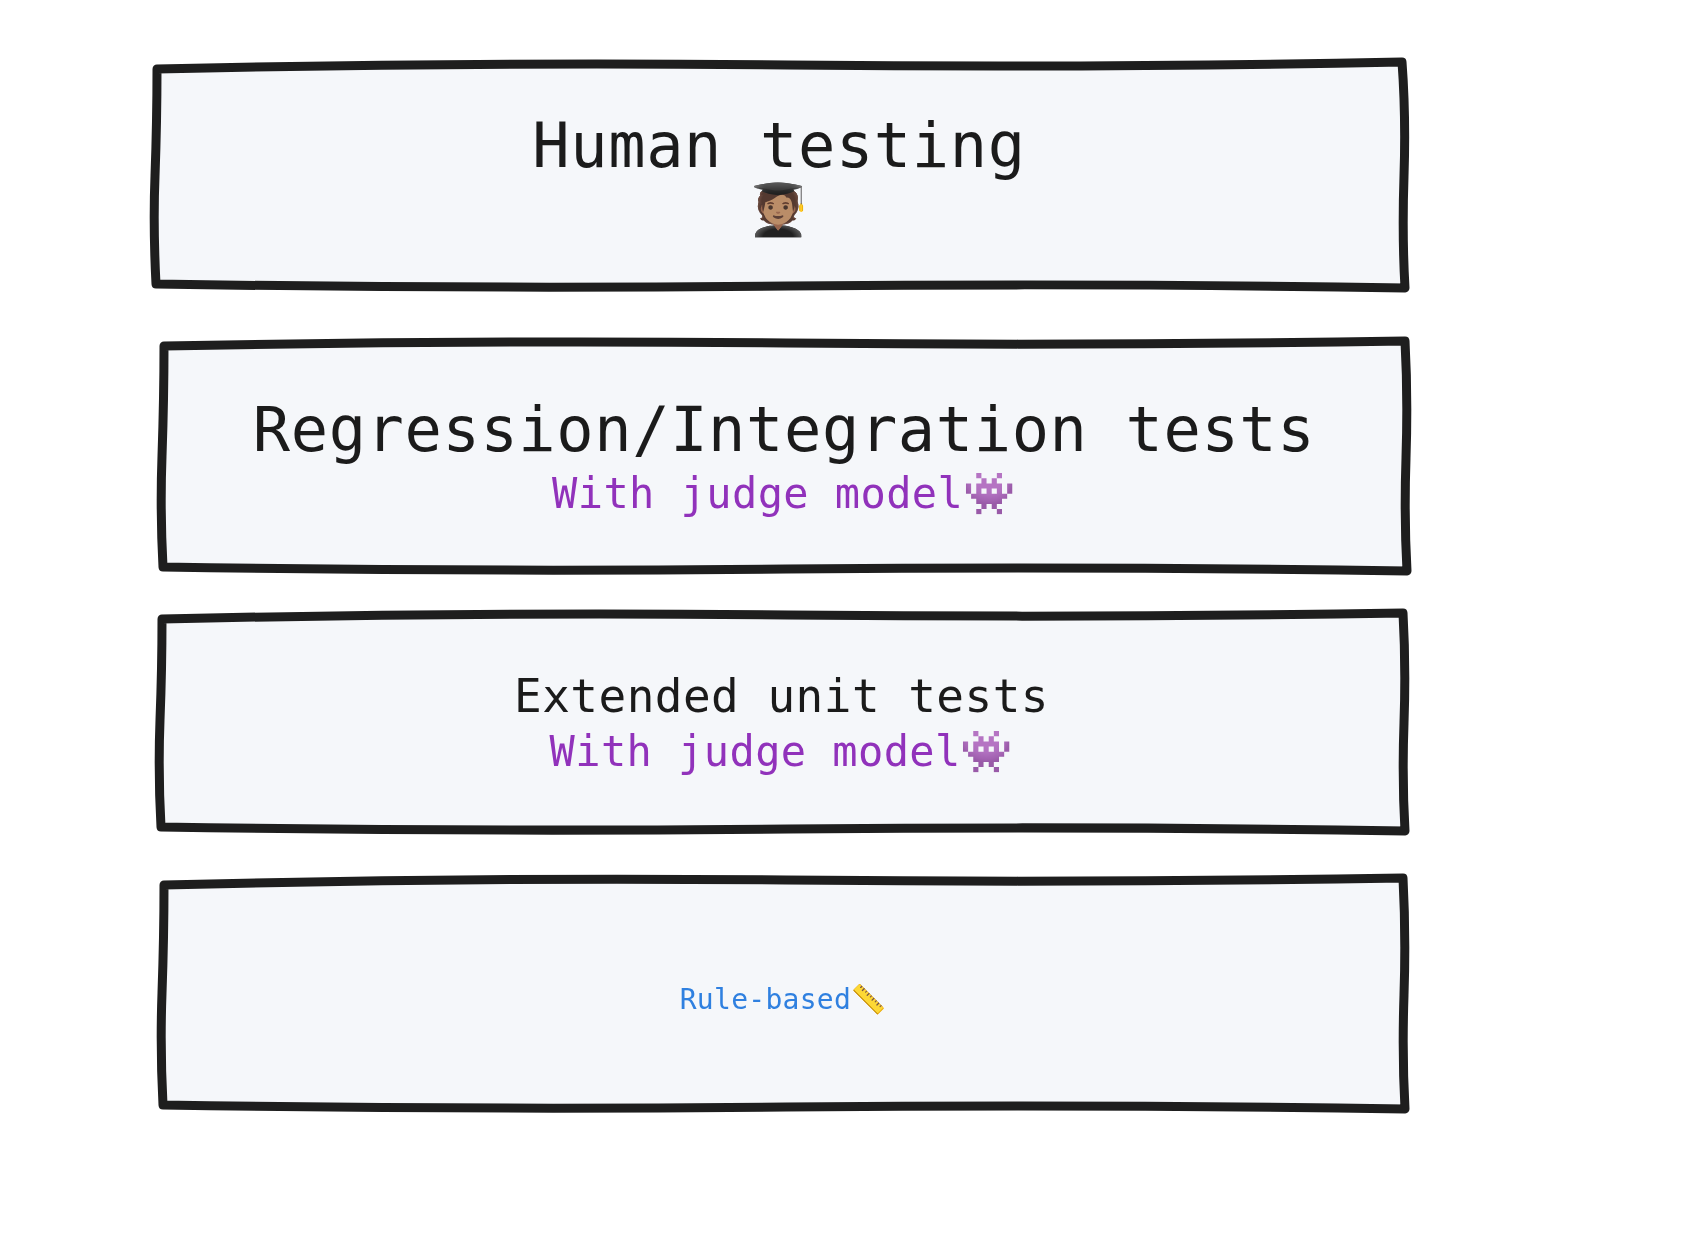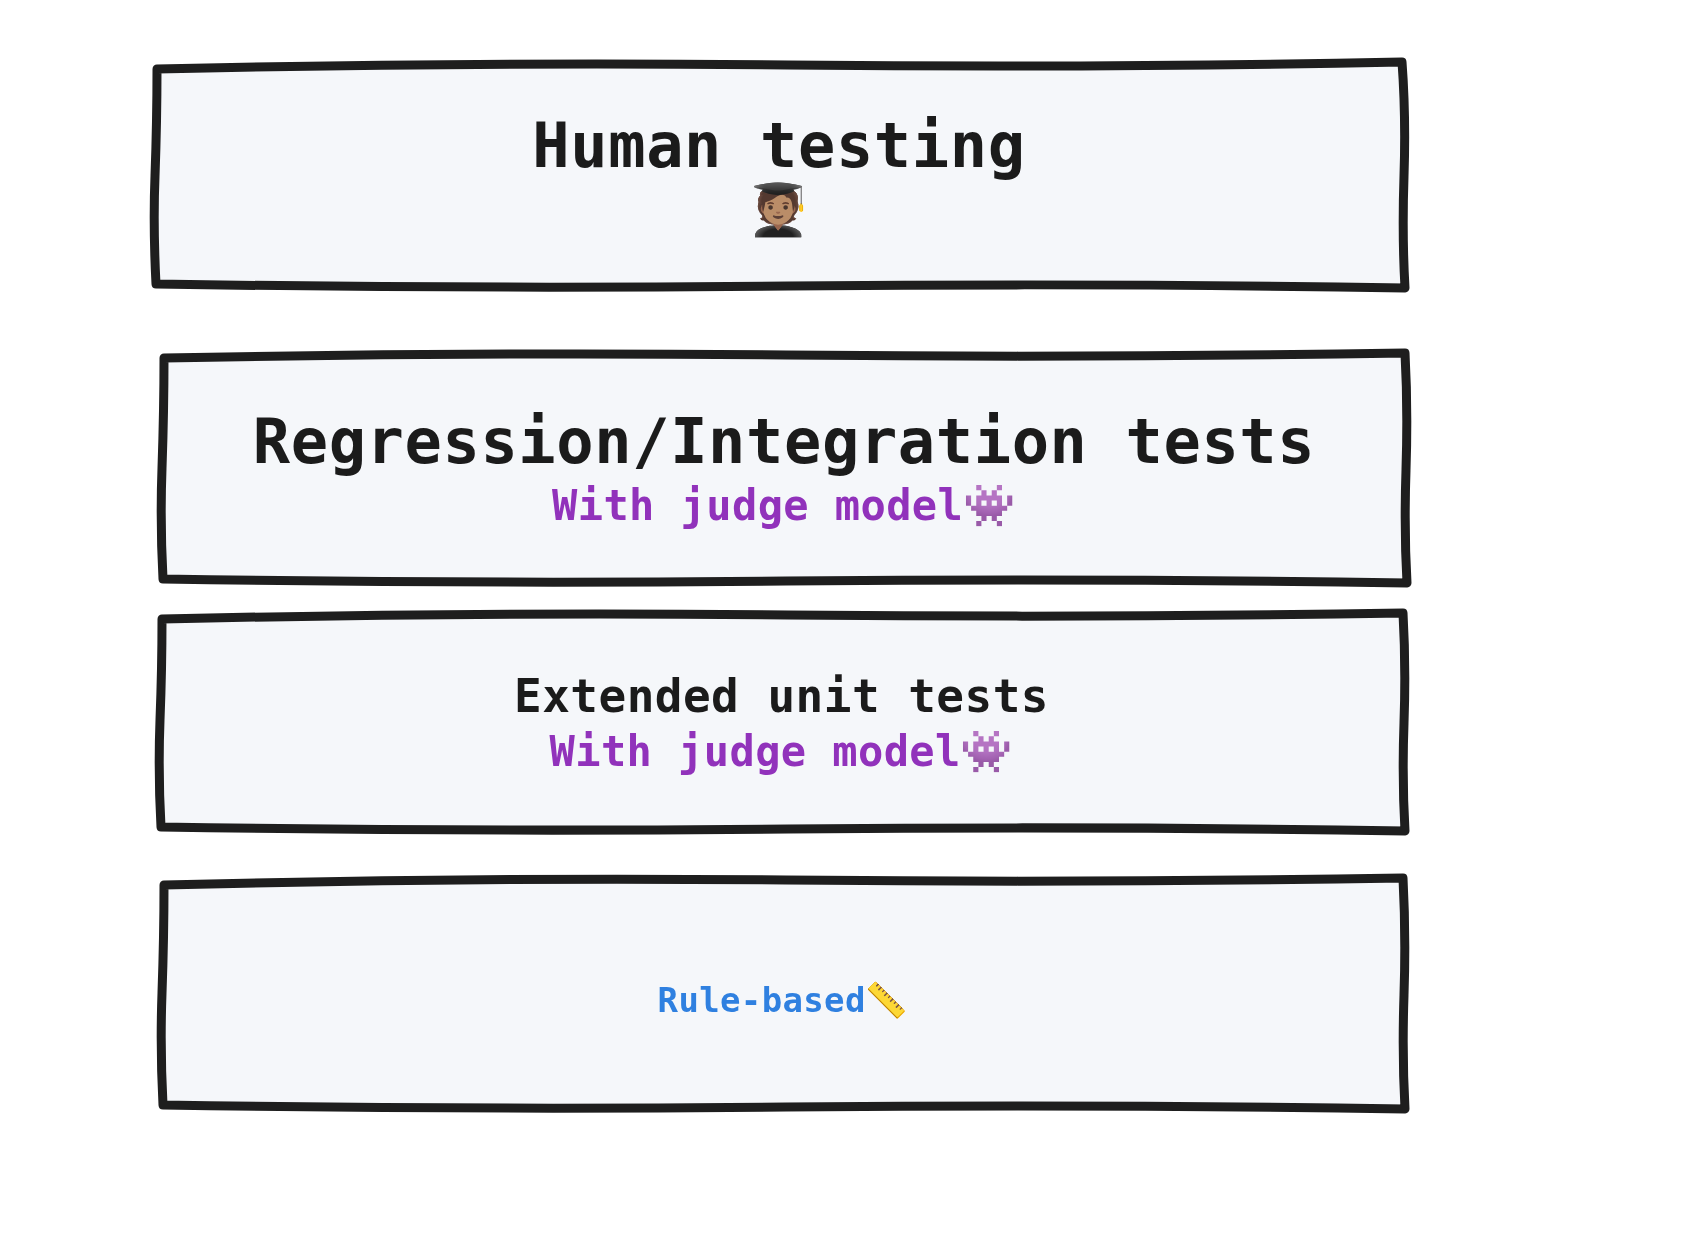--- a/index.html
+++ b/index.html
@@ -24,21 +24,20 @@
     height: 1246px;
   }
 
   .tier {
     position: absolute;
     display: flex;
     flex-direction: column;
     align-items: center;
     justify-content: center;
     text-align: center;
-    font-weight: bold;
   }
 
   
   .tier .box-svg {
     position: absolute;
     left: 0; top: 0;
     width: 100%;
     height: 100%;
     pointer-events: none;
   }
@@ -69,35 +68,35 @@
     gap: 0;
   }
 
   .emoji {
     font-family: "DejaVu Sans", sans-serif;
     display: inline-block;
   }
 
   
   #tier-human      { left: 148px; top: 56px;   width: 1262px; height: 238px; }
-  #tier-regression { left: 156px; top: 348px;  width: 1256px; height: 241px; }
+  #tier-regression { left: 156px; top: 336px;  width: 1256px; height: 241px; }
   #tier-extended   { left: 153px; top: 608px;  width: 1257px; height: 229px; }
   #tier-unit       { left: 156px; top: 873px;  width: 1254px; height: 242px; }
 
   #tier-human .title-line      { font-size: 62px; }
   #tier-human .emoji-big       { font-size: 50px; margin-top: 8px; }
 
   #tier-regression .title-line { font-size: 62px; }
   #tier-regression .sub-line   { font-size: 42px; margin-top: 12px; color: #9132bb; }
 
   #tier-extended .title-line   { font-size: 46px; }
   #tier-extended .sub-line     { font-size: 42px; margin-top: 12px; color: #9132bb; }
 
   #tier-unit .title-line       { font-size: 62px; }
-  #tier-unit .sub-line         { font-size: 34px; margin-top: 12px; color: #2f80e0; align-items: flex-end; }
+  #tier-unit .sub-line         { font-size: 28px; margin-top: 12px; color: #2f80e0; align-items: flex-end; }
 </style>
 </head>
 <body>
 
 <div id="pyramid">
 
   <div class="tier" id="tier-human">
     <svg class="box-svg" viewBox="0 0 1262 238" preserveAspectRatio="none">
       <path d="M 9 13 Q 320 6 640 9 Q 960 12 1254 6 Q 1258 60 1256 120 Q 1254 180 1257 232 Q 960 227 640 230 Q 320 233 8 228 Q 5 170 7 120 Q 9 65 9 13 Z" fill="#f5f7fa" stroke="#1e1e1e" stroke-width="9" stroke-linejoin="round"></path>
     </svg>

